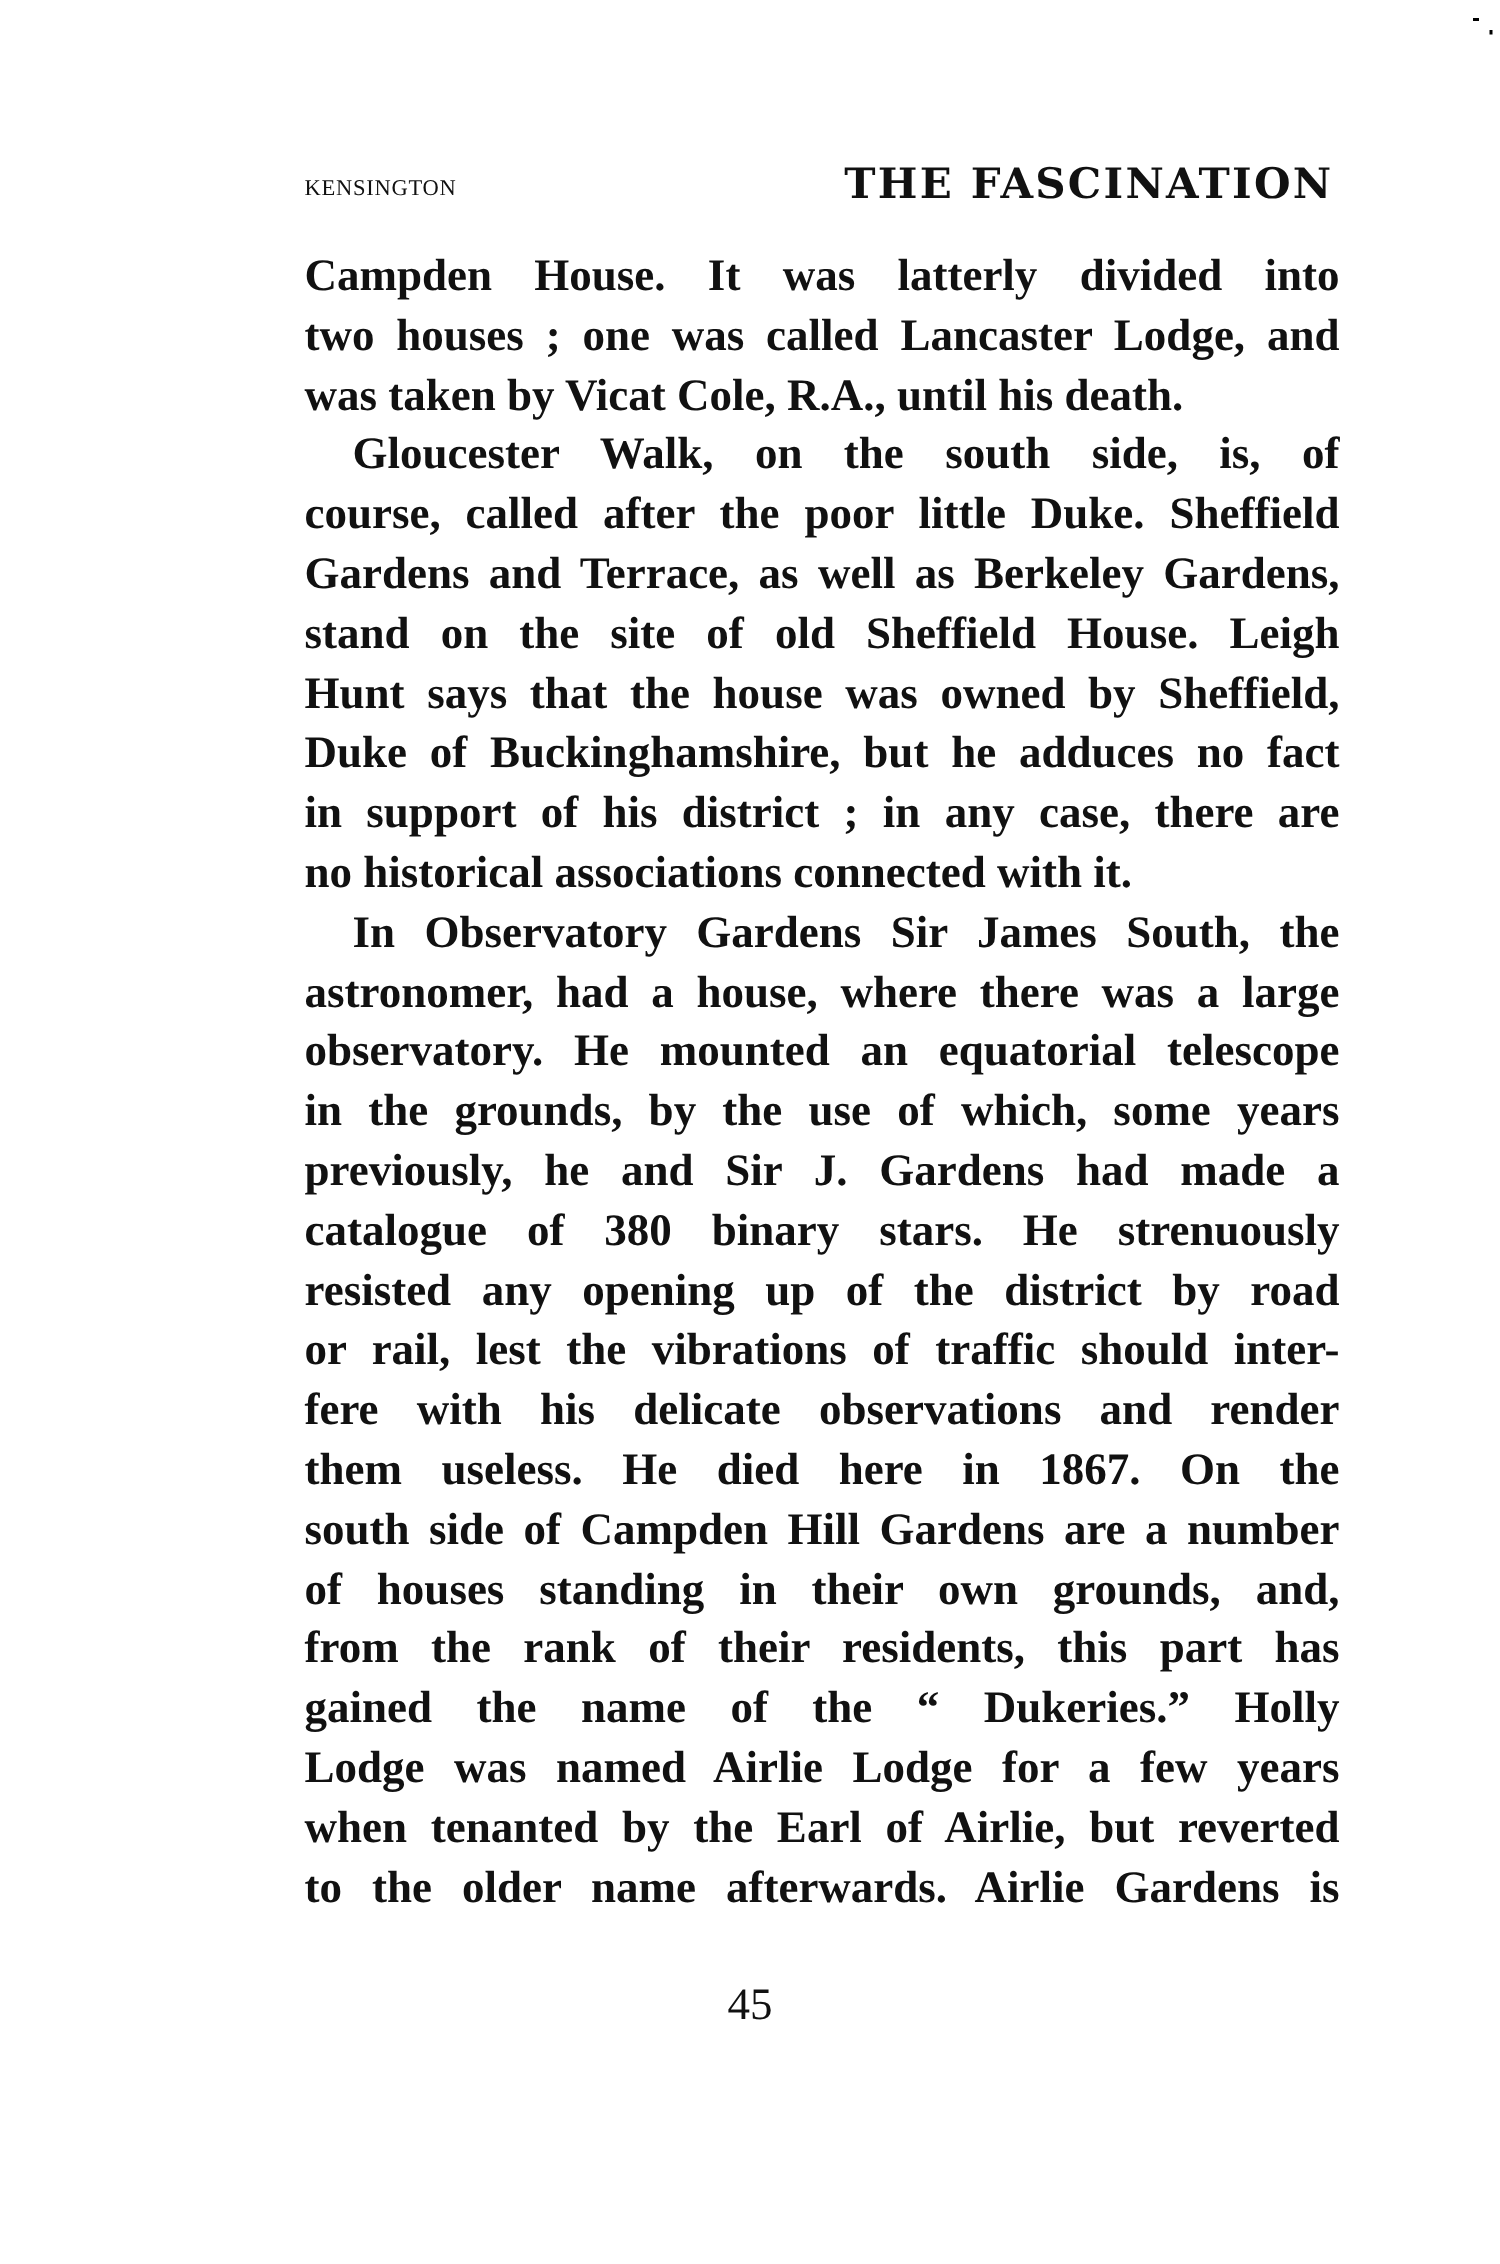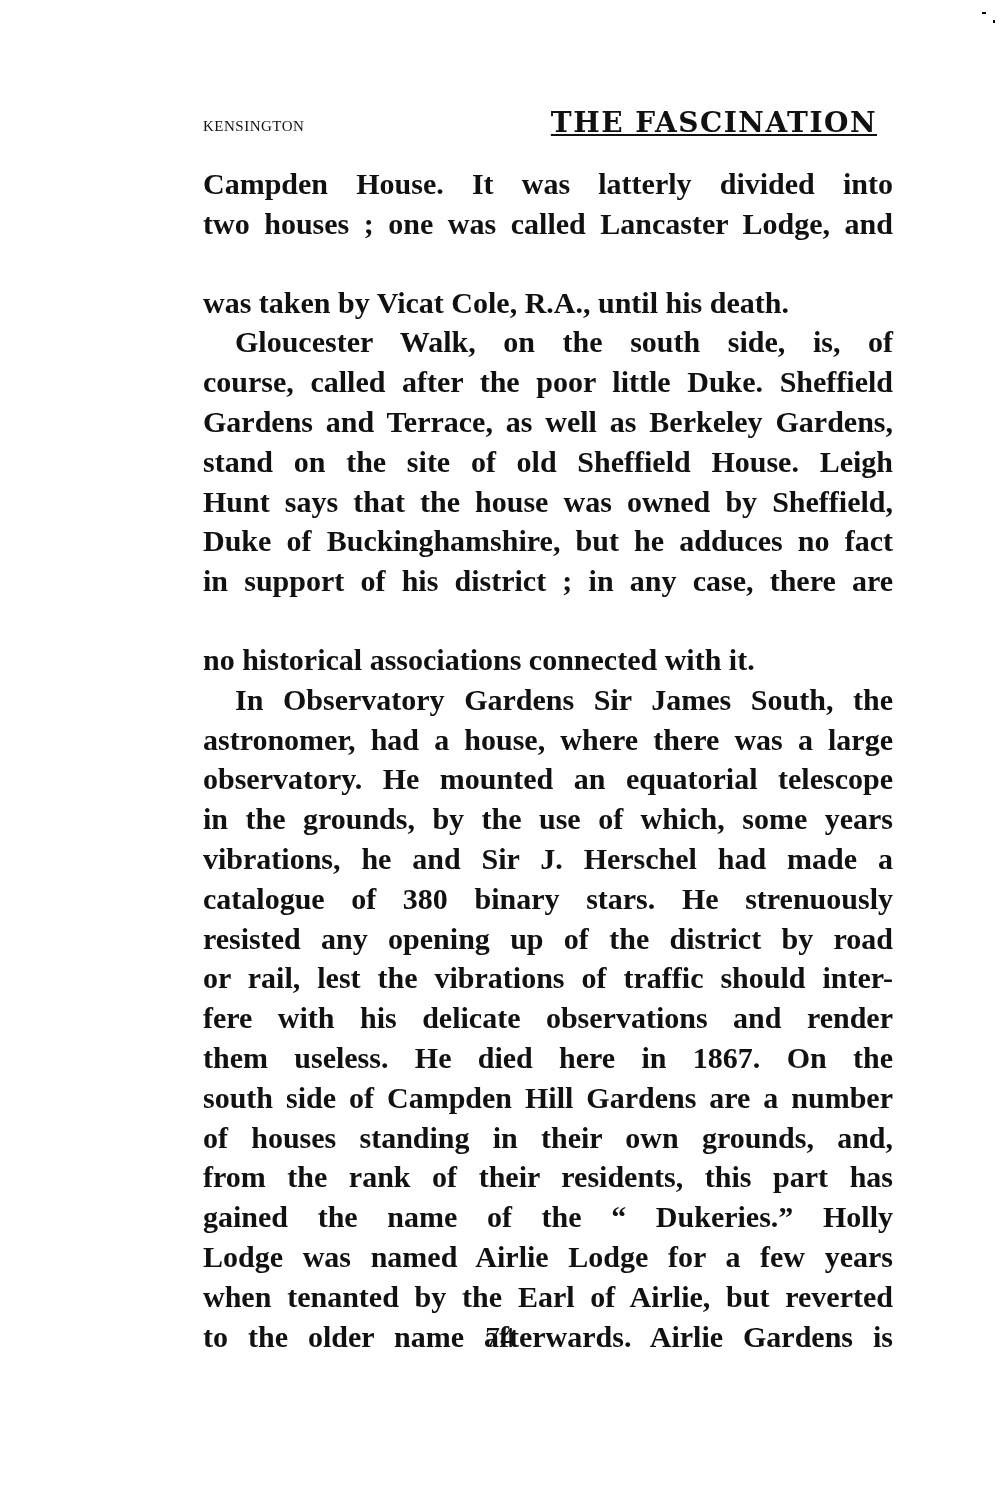--- a/index.html
+++ b/index.html
@@ -1,23 +1,23 @@
 <!DOCTYPE html>
 <html><head>
 <meta charset="utf-8">
 <style>
   html, body { margin: 0; padding: 0; background: #ffffff; }
   body { width: 1000px; height: 1509px; position: relative; overflow: hidden; color: #111; }
   .page { position: absolute; left: 0; top: 0; width: 1000px; height: 1509px; background: #fff; }
   .running-head { position: absolute; left: 203px; top: 106px; width: 690px; height: 40px; }
   .rh-left { position: absolute; left: 0; top: 12px; font-family: "Liberation Serif", serif; font-size: 15px; letter-spacing: 0.5px; }
-  .rh-right { position: absolute; right: 16px; top: 0; font-family: "DejaVu Serif", serif; font-weight: bold; font-size: 28px; letter-spacing: 1.5px; text-decoration: underline; }
+  .rh-right { position: absolute; right: 4px; top: 0; font-family: "DejaVu Serif", serif; font-weight: bold; font-size: 28px; letter-spacing: 1.5px; }
   .body-text { position: absolute; left: 203px; top: 164px; width: 690px; font-family: "Liberation Serif", serif; font-size: 30px; font-weight: bold; }
   .line { display: block; height: 39.8px; line-height: 39.8px; text-align: justify; text-align-last: justify; white-space: nowrap; overflow: visible; }
-  .line.last { text-align-last: left; margin-top: 39px; }
+  .line.last { text-align-last: left; }
   .line.indent { padding-left: 32px; }
   .folio { position: absolute; left: 0; top: 1320px; width: 1000px; text-align: center; font-family: "Liberation Serif", serif; font-size: 30px; }
   .mark { position: absolute; left: 982px; top: 12px; width: 4px; height: 2px; background: #000; }
   .mark2 { position: absolute; left: 993px; top: 20px; width: 2px; height: 3px; background: #000; }
 </style>
 </head>
 <body>
 
 <div class="page">
   <div class="mark"></div>
@@ -42,30 +42,30 @@
         <span class="line">Hunt says that the house was owned by Sheffield,</span>
         <span class="line">Duke of Buckinghamshire, but he adduces no fact</span>
         <span class="line">in support of his district ; in any case, there are</span>
         <span class="line last">no historical associations connected with it.</span>
       </div>
       <div>
         <span class="line indent">In Observatory Gardens Sir James South, the</span>
         <span class="line">astronomer, had a house, where there was a large</span>
         <span class="line">observatory.  He mounted an equatorial telescope</span>
         <span class="line">in the grounds, by the use of which, some years</span>
-        <span class="line">vibrations, he and Sir J. Herschel had made a</span>
+        <span class="line">previously, he and Sir J. Gardens had made a</span>
         <span class="line">catalogue of 380 binary stars.  He strenuously</span>
         <span class="line">resisted any opening up of the district by road</span>
         <span class="line">or rail, lest the vibrations of traffic should inter-</span>
         <span class="line">fere with his delicate observations and render</span>
         <span class="line">them useless.  He died here in 1867.  On the</span>
         <span class="line">south side of Campden Hill Gardens are a number</span>
         <span class="line">of houses standing in their own grounds, and,</span>
         <span class="line">from the rank of their residents, this part has</span>
         <span class="line">gained the name of the “ Dukeries.”  Holly</span>
         <span class="line">Lodge was named Airlie Lodge for a few years</span>
         <span class="line">when tenanted by the Earl of Airlie, but reverted</span>
         <span class="line">to the older name afterwards.  Airlie Gardens is</span>
       </div>
     </div>
 
-  <div class="folio">74</div>
+  <div class="folio">45</div>
 </div>
 
 </body></html>

